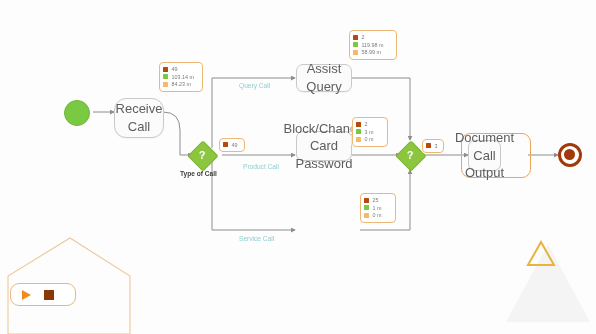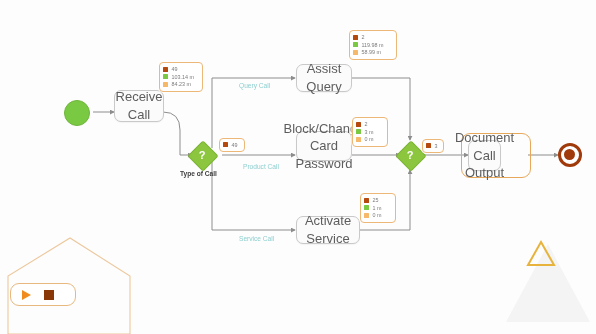--- a/index.html
+++ b/index.html
@@ -216,36 +216,33 @@
       <path d="M 360 230 L 410 230 L 410 170"></path>
 
       <path d="M 420 155 L 468 155"></path>
 
       <path d="M 528 155 L 558 155"></path>
     </g>
   </svg>
 
   <div class="start-event" style="left:64px; top:100px;"></div>
 
-  <div class="task" style="left:114px; top:90px; width:50px; height:32px;">
+  <div class="task" style="left:114px; top:98px; width:50px; height:40px;border-radius:12px;">
     <span>Receive Call</span>
   </div>
 
   <div class="task" style="left:296px; top:64px; width:56px; height:28px;">
     <span>Assist Query</span>
   </div>
 
   <div class="task" style="left:296px; top:131px; width:56px; height:30px; white-space:pre-line;">
     <span style="white-space:pre-line;">Block/Change
 Card Password</span>
   </div>
 
-  <div class="task" style="left:296px; top:216px; width:64px; height:28px;">
-    <span>Activate Service</span>
-  </div>
 
   <div class="hl-frame" style="left:461px; top:133px; width:70px; height:45px;"></div>
   <div class="task" style="left:468px; top:140px; width:33px; height:31px; white-space:pre-line;">
     <span style="white-space:pre-line;">Document Call
 Output</span>
   </div>
 
   <div class="end-event" style="left:558px; top:143px;"></div>
 
   <div class="gateway" style="left:192px; top:145px;"></div>

